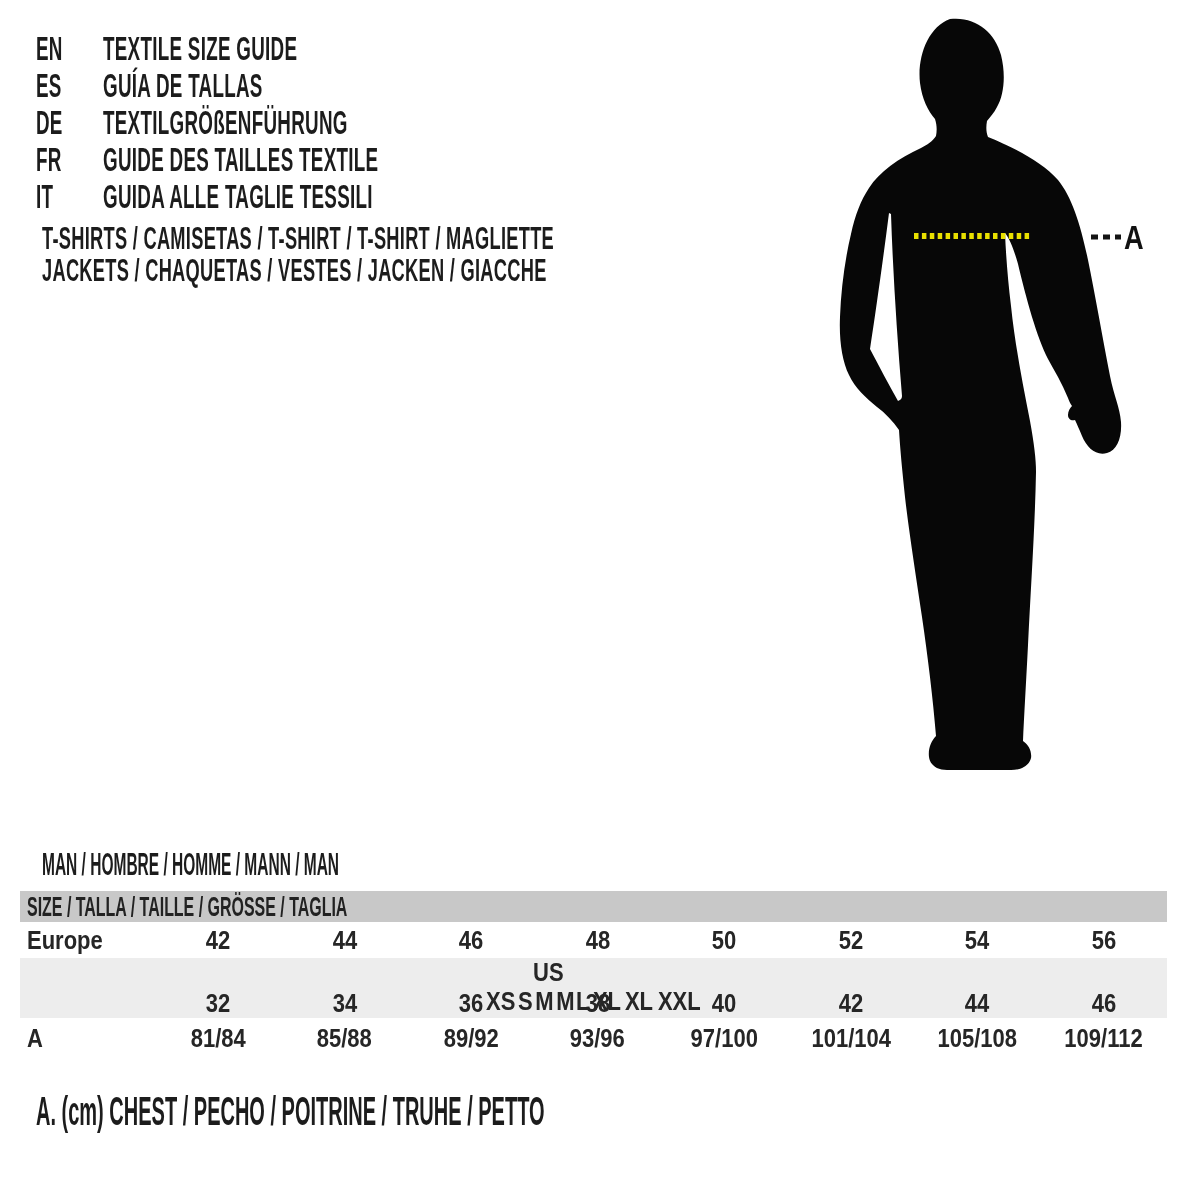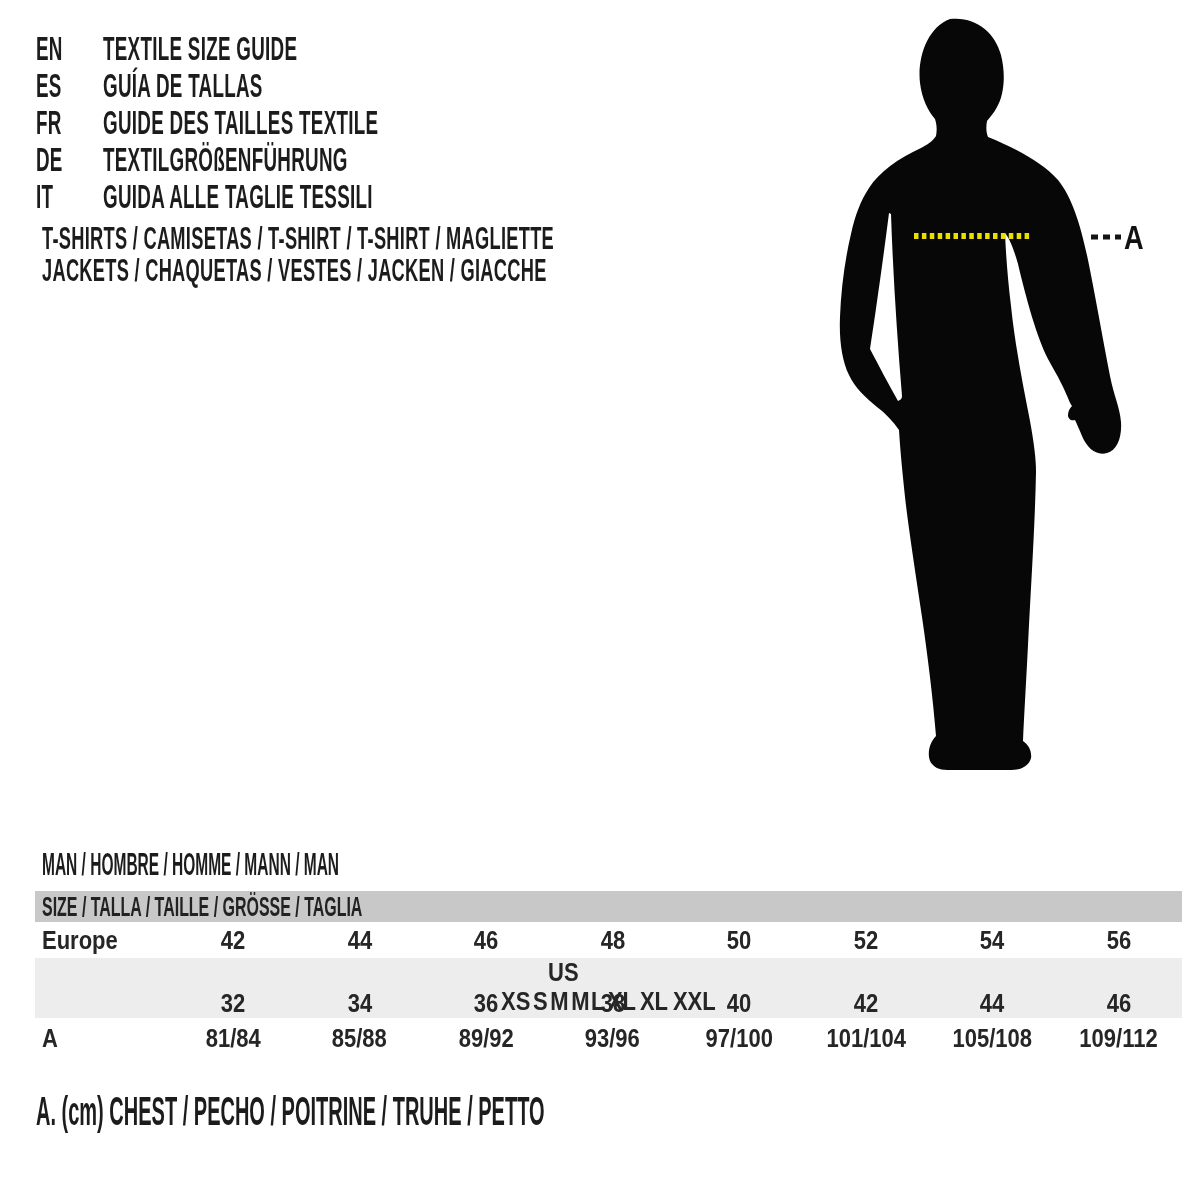--- a/index.html
+++ b/index.html
@@ -38,21 +38,21 @@
   .silhouette{fill:var(--silhouette);}
   .gap{fill:#ffffff;}
   .chest-line{stroke:var(--accent-yellow);stroke-width:6;stroke-dasharray:4.5 3.4;fill:none;}
   .callout-line{stroke:#141414;stroke-width:5;stroke-dasharray:7 5;fill:none;}
   .measure-label{font-family:"Liberation Sans","DejaVu Sans",sans-serif;font-weight:700;font-size:34px;fill:#111;}
 
   
   .section-title{position:absolute;left:42px;top:842px;height:28px;display:flex;align-items:center;font-size:31px;margin-top:9px;}
 
   
-  .size-table{position:absolute;left:35px;top:891px;width:1147px;}
+  .size-table{position:absolute;left:20px;top:891px;width:1147px;}
   .thead{height:31px;background:var(--header-band);display:flex;align-items:center;padding-left:7px;font-size:28px;color:#222;}
   .trow{display:flex;align-items:center;}
   .trow.r0{height:36px;}
   .trow.r1{height:30px;flex-direction:column;}
   .trow.r2{height:30px;}
   .trow.r3{height:40px;}
   .trow.shade{background:var(--row-shade);}
   .cell{font-size:25px;color:#262626;}
   .cell.label{width:135px;padding-left:7px;text-align:left;}
   .cell.val{flex:1;text-align:center;}
@@ -66,26 +66,26 @@
 <div class="language-block">
     <div class="lang-row">
     <span class="lang-code"><span class="sx57">EN</span></span>
     <span class="lang-title"><span class="sx57">TEXTILE SIZE GUIDE</span></span>
   </div>
     <div class="lang-row">
     <span class="lang-code"><span class="sx57">ES</span></span>
     <span class="lang-title"><span class="sx57">GUÍA DE TALLAS</span></span>
   </div>
     <div class="lang-row">
+    <span class="lang-code"><span class="sx57">DE</span></span>
+    <span class="lang-title"><span class="sx57">TEXTILGRÖßENFÜHRUNG</span></span>
+  </div>
+    <div class="lang-row">
     <span class="lang-code"><span class="sx57">FR</span></span>
     <span class="lang-title"><span class="sx57">GUIDE DES TAILLES TEXTILE</span></span>
-  </div>
-    <div class="lang-row">
-    <span class="lang-code"><span class="sx57">DE</span></span>
-    <span class="lang-title"><span class="sx57">TEXTILGRÖßENFÜHRUNG</span></span>
   </div>
     <div class="lang-row">
     <span class="lang-code"><span class="sx57">IT</span></span>
     <span class="lang-title"><span class="sx57">GUIDA ALLE TAGLIE TESSILI</span></span>
   </div>
   </div>
 
 <div class="product-block">
     <div class="product-line">
     <span class="sx57">T-SHIRTS / CAMISETAS / T-SHIRT / T-SHIRT / MAGLIETTE</span>

